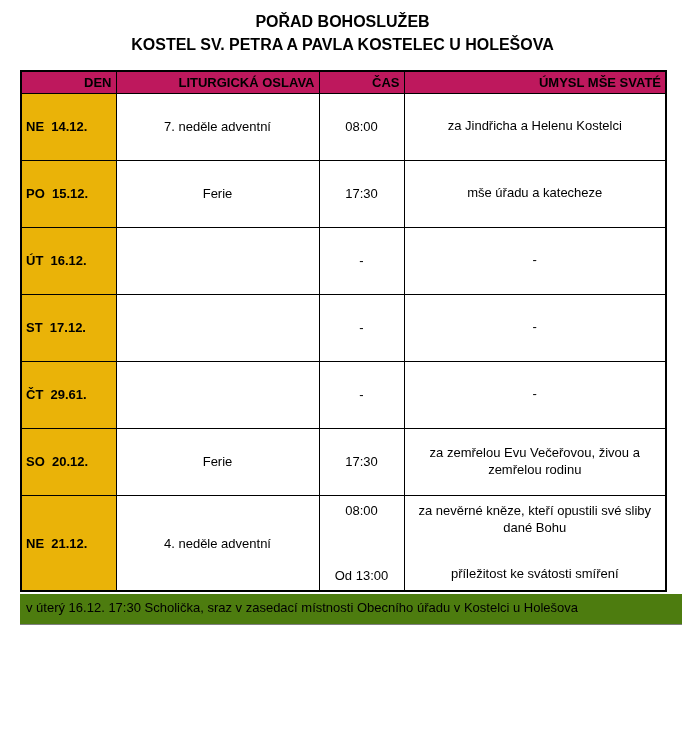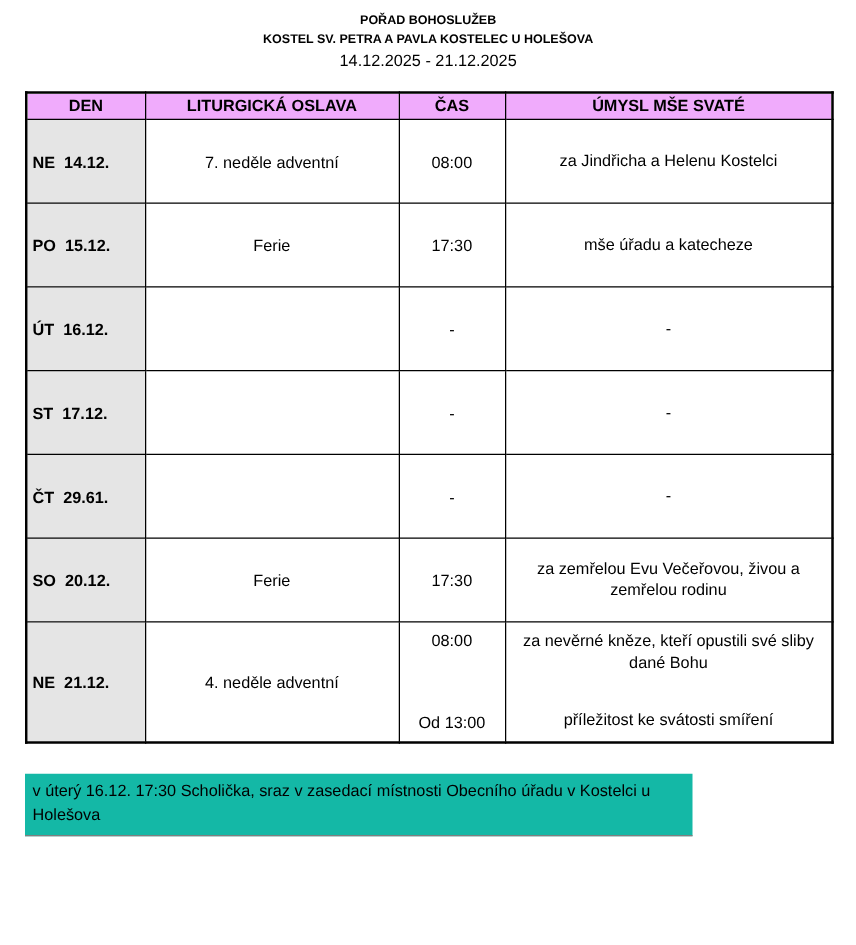--- a/index.html
+++ b/index.html
@@ -14,21 +14,21 @@
     height: 756px;
     box-sizing: border-box;
     padding: 10px 20px 0 20px;
     background: #ffffff;
   }
   .doc-header {
     text-align: center;
     margin-bottom: 14px;
   }
   .title-main, .title-sub {
-    font-size: 10px;
+    font-size: 16px;
     font-weight: bold;
     line-height: 1.45;
   }
   .date-range {
     font-size: 13px;
     font-weight: normal;
     line-height: 1.5;
   }
   table.schedule {
     border-collapse: collapse;
@@ -43,68 +43,67 @@
     padding: 2px 4px;
     box-sizing: border-box;
     vertical-align: middle;
     overflow: hidden;
   }
   col.c-den   { width: 95px; }
   col.c-oslava{ width: 203px; }
   col.c-cas   { width: 85px; }
   col.c-umysl { width: 262px; }
   thead th {
-    background: #f0abfc;
+    background: #be185d;
     font-weight: bold;
-    text-align: center;
+    text-align: right;
     height: 22px;
   }
   tbody tr.row td { height: 67px; }
   tbody tr.row.tall td { height: 96px; }
   td.den {
-    background: #e5e5e5;
+    background: #eab308;
     font-weight: bold;
     text-align: left;
     padding-left: 6px;
     white-space: pre-wrap;
   }
   td.oslava, td.cas, td.umysl {
     text-align: center;
   }
   td.umysl { line-height: 1.3; }
   td.split { vertical-align: middle; }
   .split-inner {
     display: flex;
     flex-direction: column;
     justify-content: space-between;
     height: 88px;
     padding: 4px 0;
     box-sizing: border-box;
   }
   .split-inner > div { flex: 0 0 auto; }
   .footer-note {
-    width: 534px;
+    width: 662px;
     box-sizing: border-box;
-    margin-top: 24px;
-    background: #14b8a6;
+    margin-top: 2px;
+    background: #4d7c0f;
     border-bottom: 1px solid #7f7f7f;
     padding: 4px 6px 6px 6px;
     font-size: 13px;
     line-height: 1.5;
   }
 </style>
 </head>
 <body>
 
 <div class="page">
 
   <div class="doc-header">
     <div class="title-main">POŘAD BOHOSLUŽEB</div>
     <div class="title-sub">KOSTEL SV. PETRA A PAVLA KOSTELEC U HOLEŠOVA</div>
-    <div class="date-range">14.12.2025 - 21.12.2025</div>
   </div>
 
   <table class="schedule">
     <colgroup>
       <col class="c-den">
         <col class="c-oslava">
         <col class="c-cas">
         <col class="c-umysl">
     </colgroup>
     <thead>

